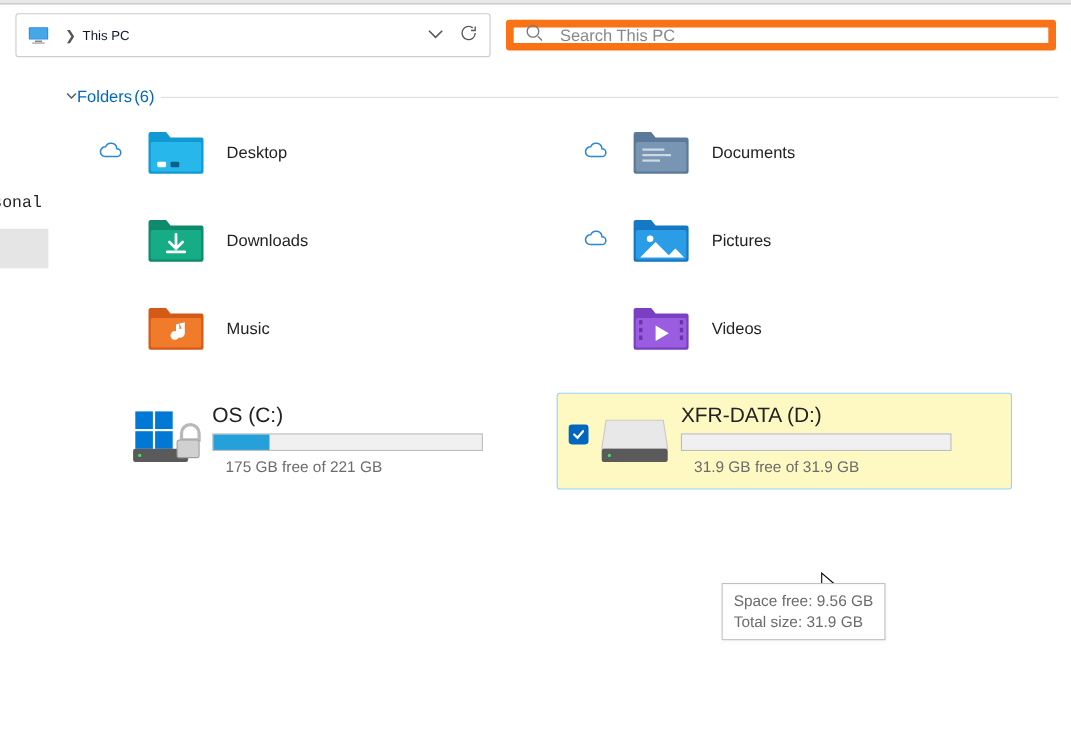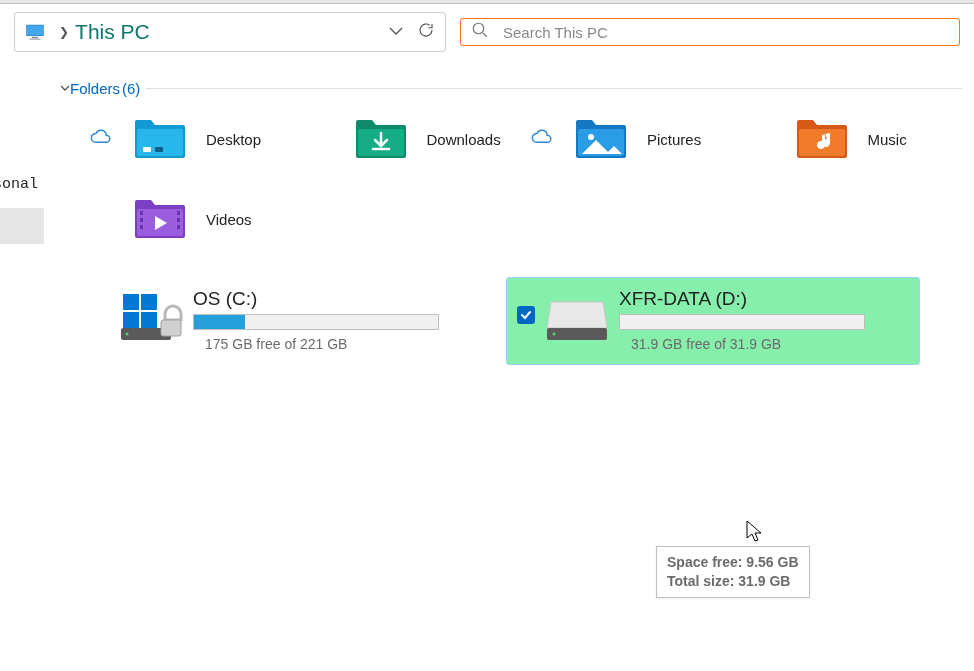--- a/index.html
+++ b/index.html
@@ -4,64 +4,64 @@
 <style>
 * { margin: 0; padding: 0; box-sizing: border-box; font-family: "Segoe UI", Arial, sans-serif; }
 body { background: #fff; width: 974px; height: 671px; overflow: hidden; position: relative; }
 
 .top-stripe { height: 4px; background: #e8e8e8; border-bottom: 1px solid #c0c0c0; }
 
 .toolbar { display: flex; gap: 14px; padding: 8px 14px 8px 14px; align-items: center; }
 .addr-box { display: flex; align-items: center; flex: 0 0 432px; height: 40px; border: 1px solid #ccc; border-radius: 3px; padding: 0 10px; background: #fff; }
 .addr-box .pc-icon { width: 20px; height: 16px; margin-right: 8px; }
 .addr-box .chev { color: #555; margin: 0 6px; font-size: 12px; }
-.addr-box .loc { color: #0f766e; font-size: 21px; }
+.addr-box .loc { color: #0f172a; font-size: 12px; }
 .addr-box .spacer { flex: 1; }
 .addr-box .dd { color: #555; font-size: 12px; margin-right: 14px; cursor: pointer; }
 .addr-box .refresh { color: #444; cursor: pointer; }
-.search-box { display: flex; align-items: center; flex: 1; height: 28px; border: 1px solid #f97316; border-radius: 3px; padding: 0 10px; background: #fff; }
+.search-box { display: flex; align-items: center; flex: 1; height: 28px; border: 7px solid #f97316; border-radius: 3px; padding: 0 10px; background: #fff; }
 .search-box .mag { color: #666; margin-right: 14px; }
 .search-box input { border: none; outline: none; font-size: 15px; color: #333; flex: 1; background: transparent; }
 .search-box input::placeholder { color: #888; }
 
 .main { display: flex; height: calc(100% - 52px); }
 .sidebar { width: 44px; padding-top: 106px; }
 .sidebar .sb-item { height: 36px; display: flex; align-items: center; justify-content: flex-end; padding-right: 6px; color: #222; font-size: 15px; overflow: hidden; font-family: Liberation Mono, monospace; }
 .sidebar .sb-sel { height: 36px; background: #e5e5e5; margin-top: 6px; }
 
 .content { flex: 1; padding: 20px 12px 0 12px; }
 
 .group-header { display: flex; align-items: center; gap: 0; margin-bottom: 12px; margin-left: 4px; }
 .group-header .chev { color: #555; font-size: 11px; cursor: pointer; }
 .group-header .title { color: #0067c0; font-size: 15px; }
 .group-header .count { color: #0067c0; font-size: 15px; margin-left: 2px;}
 .group-header .line { flex: 1; height: 1px; background: #ddd; margin-left: 6px; }
 
-.folders-grid { display: grid; grid-template-columns: 1fr 1fr 1fr 1fr; column-gap: 0; row-gap: 20px; margin-left: 24px; margin-bottom: 28px; }
+.folders-grid { display: grid; grid-template-columns: 1fr 1fr; column-gap: 0; row-gap: 20px; margin-left: 24px; margin-bottom: 28px; }
 .folder-item { display: flex; align-items: center; gap: 12px; height: 60px; cursor: pointer; }
 .cloud-col { width: 40px; display: flex; justify-content: center; }
 .cloud-icon { color: #2b88d8; }
 .folder-icon { width: 56px; height: 48px; display: flex; align-items: center; justify-content: center; }
 .folder-label { font-size: 15px; color: #222; margin-left: 6px; }
 
 .drives-row { display: flex; gap: 12px; margin-left: 24px; margin-top: 10px; }
 .drive-item { width: 414px; padding: 10px 10px 12px 10px; display: flex; align-items: flex-start; gap: 10px; border: 1px solid transparent; border-radius: 3px; cursor: pointer; position: relative; }
-.drive-item.selected { background: #86efac; border-color: #99d1ff; }
+.drive-item.selected { background: #fef9c3; border-color: #99d1ff; }
 .drive-check { width: 18px; height: 18px; border-radius: 3px; background: #0067c0; display: flex; align-items: center; justify-content: center; margin-top: 18px; }
 .drive-check svg { width: 12px; height: 12px; }
 .drive-check-ph { width: 18px; }
 .drive-icon { width: 64px; height: 50px; display: flex; align-items: flex-end; justify-content: center; margin-top: 4px; }
 .drive-info { flex: 1; }
 .drive-name { font-size: 19px; color: #222; margin-bottom: 4px; }
 .drive-bar { width: 246px; height: 16px; border: 1px solid #bdbdbd; background: #f0f0f0; margin-bottom: 6px; position: relative; }
 .drive-bar-fill { height: 100%; background: #26a0da; }
 .drive-free { font-size: 14px; color: #6b6b6b; margin-left: 12px; }
 
 .cursor { position: absolute; left: 746px; top: 520px; pointer-events: none; }
-.tooltip { position: absolute; left: 656px; top: 546px; background: #fff; border: 1px solid #c0c0c0; padding: 6px 10px; font-size: 14px; color: #6b6b6b; line-height: 1.35; box-shadow: 0 1px 3px rgba(0,0,0,0.06); font-weight: bold; }
+.tooltip { position: absolute; left: 656px; top: 530px; background: #fff; border: 1px solid #c0c0c0; padding: 6px 10px; font-size: 14px; color: #6b6b6b; line-height: 1.35; box-shadow: 0 1px 3px rgba(0,0,0,0.06); }
 .tooltip div { white-space: nowrap; }
 </style>
 </head>
 <body>
 
 <div class="top-stripe"></div>
 
 <div class="toolbar">
   <div class="addr-box">
     <svg class="pc-icon" viewBox="0 0 24 20">
@@ -129,20 +129,39 @@
           <svg width="54" height="46" viewBox="0 0 54 46">
             <path d="M2 10 L2 6 Q2 4 4 4 L18 4 L22 9 L50 9 Q52 9 52 11 L52 40 Q52 42 50 42 L4 42 Q2 42 2 40 Z" fill="#1099d3"></path>
             <rect x="4" y="13" width="46" height="27" rx="2" fill="#27b7ea"></rect>
             <rect x="10" y="31" width="8" height="5" rx="1" fill="#fff"></rect>
             <rect x="22" y="31" width="8" height="5" rx="1" fill="#0a5f8a"></rect>
           </svg>
         </div>
         <span class="folder-label">Desktop</span>
       </div>
 
+      <div class="folder-item">
+        <div class="cloud-col">
+            <span class="cloud-icon">
+          <svg width="22" height="16" viewBox="0 0 24 18" fill="none" stroke="#2b88d8" stroke-width="1.6">
+                <path d="M7 15a5 5 0 0 1 .5-10 6 6 0 0 1 11.5 2 4 4 0 0 1 0 8H7z"></path>
+              </svg>
+        </span>
+          </div>
+        <div class="folder-icon">
+          <svg width="54" height="46" viewBox="0 0 54 46">
+            <path d="M2 10 L2 6 Q2 4 4 4 L18 4 L22 9 L50 9 Q52 9 52 11 L52 40 Q52 42 50 42 L4 42 Q2 42 2 40 Z" fill="#5b7a99"></path>
+            <rect x="4" y="13" width="46" height="27" rx="2" fill="#7896b3"></rect>
+            <rect x="10" y="19" width="20" height="2" fill="#cfd9e3"></rect>
+            <rect x="10" y="24" width="26" height="2" fill="#cfd9e3"></rect>
+            <rect x="10" y="29" width="16" height="2" fill="#cfd9e3"></rect>
+          </svg>
+        </div>
+        <span class="folder-label">Documents</span>
+      </div>
 
       <div class="folder-item">
         <div class="cloud-col"></div>
         <div class="folder-icon">
           <svg width="54" height="46" viewBox="0 0 54 46">
             <path d="M2 10 L2 6 Q2 4 4 4 L18 4 L22 9 L50 9 Q52 9 52 11 L52 40 Q52 42 50 42 L4 42 Q2 42 2 40 Z" fill="#0f8a6b"></path>
             <rect x="4" y="13" width="46" height="27" rx="2" fill="#15ac86"></rect>
             <path d="M27 17 v11 M21 24 l6 6 l6 -6 M19 33 h16" stroke="#fff" stroke-width="2.5" fill="none" stroke-linecap="round"></path>
           </svg>
         </div>

